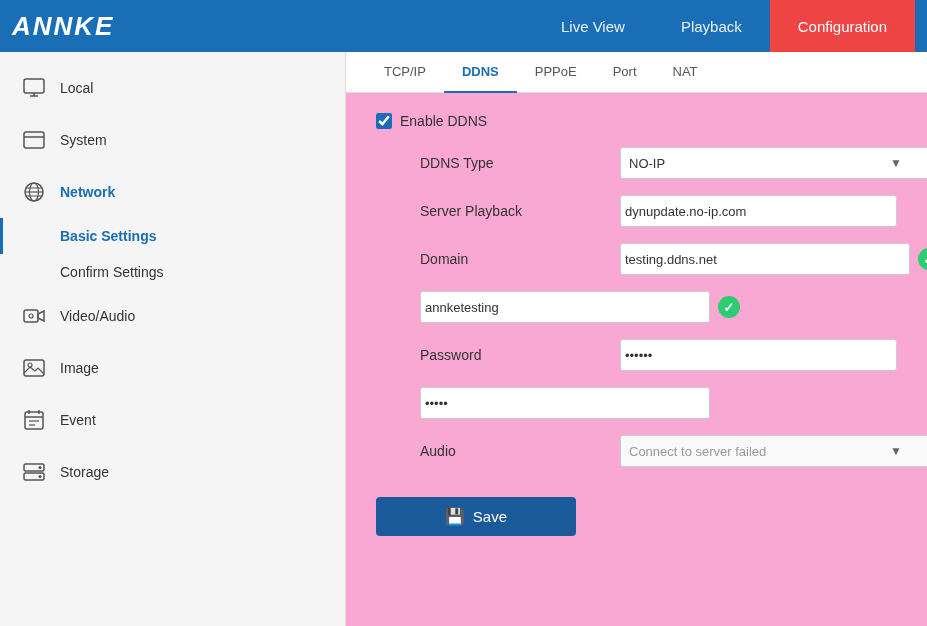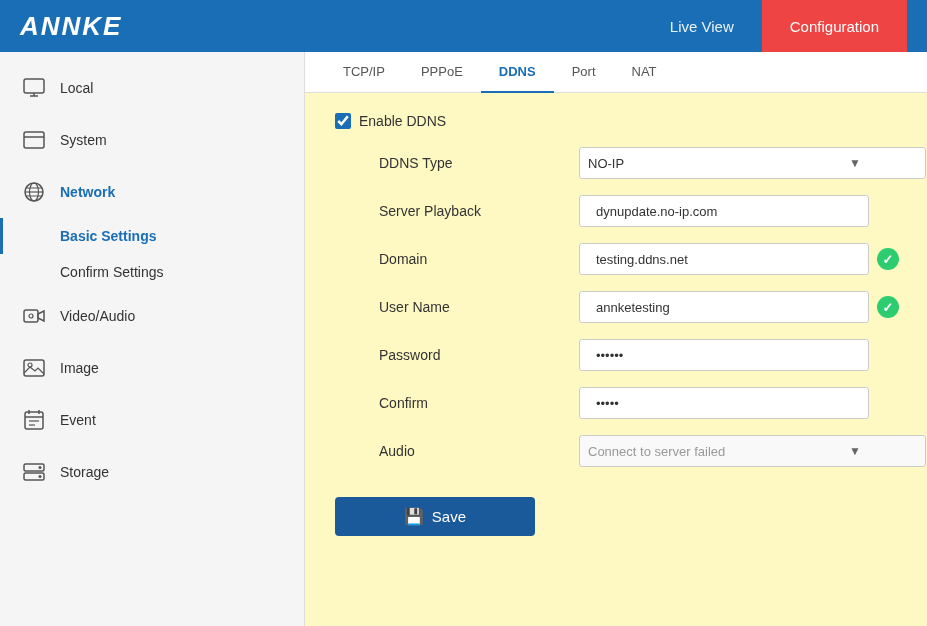--- a/index.html
+++ b/index.html
@@ -4,21 +4,21 @@
   <style>
     * { box-sizing: border-box; margin: 0; padding: 0; }
     body { font-family: Arial, sans-serif; font-size: 14px; background: #f0f0f0; width: 927px; height: 626px; overflow: hidden; }
 
     
     .header {
       display: flex;
       align-items: center;
       background: #1a6eb5;
       height: 52px;
-      padding: 0 20px;
+      padding: 0 12px;
     }
     .logo {
       color: white;
       font-size: 26px;
       font-weight: 900;
       font-style: italic;
       letter-spacing: 2px;
       margin-right: auto;
       font-family: Arial Black, Arial, sans-serif;
     }
@@ -43,21 +43,21 @@
     }
 
     
     .main {
       display: flex;
       height: calc(626px - 52px);
     }
 
     
     .sidebar {
-      width: 305px;
+      width: 346px;
       background: #f5f5f5;
       border-right: 1px solid #ddd;
       padding-top: 10px;
       flex-shrink: 0;
     }
     .sidebar-item {
       display: flex;
       align-items: center;
       padding: 12px 20px;
       cursor: pointer;
@@ -83,21 +83,21 @@
     .sidebar-sub.active {
       color: #1a6eb5;
       font-weight: bold;
       border-left: 3px solid #1a6eb5;
       padding-left: 57px;
     }
 
     
     .content {
       flex: 1;
-      background: #fef9c3;
+      background: #f9a8d4;
       padding: 0;
       overflow-y: auto;
     }
 
     
     .sub-tabs {
       display: flex;
       border-bottom: 1px solid #ddd;
       padding: 0 20px;
       background: white;
@@ -146,21 +146,21 @@
       width: 200px;
       color: #333;
       font-size: 14px;
       flex-shrink: 0;
     }
     .form-control {
       width: 290px;
       height: 32px;
       border: 1px solid #ccc;
       border-radius: 3px;
-      padding: 0 16px;
+      padding: 0 4px;
       font-size: 13px;
       color: #333;
       outline: none;
     }
     .form-control-wrapper {
       display: flex;
       align-items: center;
       gap: 8px;
     }
     .select-wrapper {
@@ -230,20 +230,21 @@
     
     svg { display: block; }
   </style>
 </head>
 <body>
 
 <div class="header">
   <div class="logo">ANNKE</div>
   <div class="nav-tabs">
     <div class="nav-tab">Live View</div>
+    <div class="nav-tab">Playback</div>
     <div class="nav-tab active">Configuration</div>
   </div>
 </div>
 
 <div class="main">
 
   <div class="sidebar">
     <div class="sidebar-item">
       <div class="icon">
         <svg width="22" height="20" viewBox="0 0 22 20">
@@ -320,22 +321,22 @@
           </svg>
       </div>
       <span class="label">Storage</span>
     </div>
   </div>
 
   <div class="content">
 
     <div class="sub-tabs">
       <div class="sub-tab">TCP/IP</div>
+      <div class="sub-tab active">DDNS</div>
       <div class="sub-tab">PPPoE</div>
-      <div class="sub-tab active">DDNS</div>
       <div class="sub-tab">Port</div>
       <div class="sub-tab">NAT</div>
     </div>
 
     <div class="form-area">
 
       <div class="enable-row">
         <input type="checkbox" checked="" style="">
         <span class="enable-label">Enable DDNS</span>
       </div>
@@ -359,34 +360,32 @@
 
       <div class="form-row">
         <div class="form-label">Domain</div>
         <div class="form-control-wrapper">
           <input type="text" class="form-control" value="testing.ddns.net" style="">
           <div class="valid-icon">✓</div>
         </div>
       </div>
 
       <div class="form-row">
-        <div class="form-label">User Name</div>
         <div class="form-control-wrapper">
           <input type="text" class="form-control" value="annketesting" style="">
           <div class="valid-icon">✓</div>
         </div>
       </div>
 
       <div class="form-row">
         <div class="form-label">Password</div>
         <input type="password" class="form-control" value="123456" style="">
       </div>
 
       <div class="form-row">
-        <div class="form-label">Confirm</div>
         <input type="password" class="form-control" value="12345" style="">
       </div>
 
       <div class="form-row">
         <div class="form-label">Audio</div>
         <div class="select-wrapper">
           <select class="form-select status-select">
             <option>Connect to server failed</option>
           </select>
           <span class="select-arrow">▼</span>

